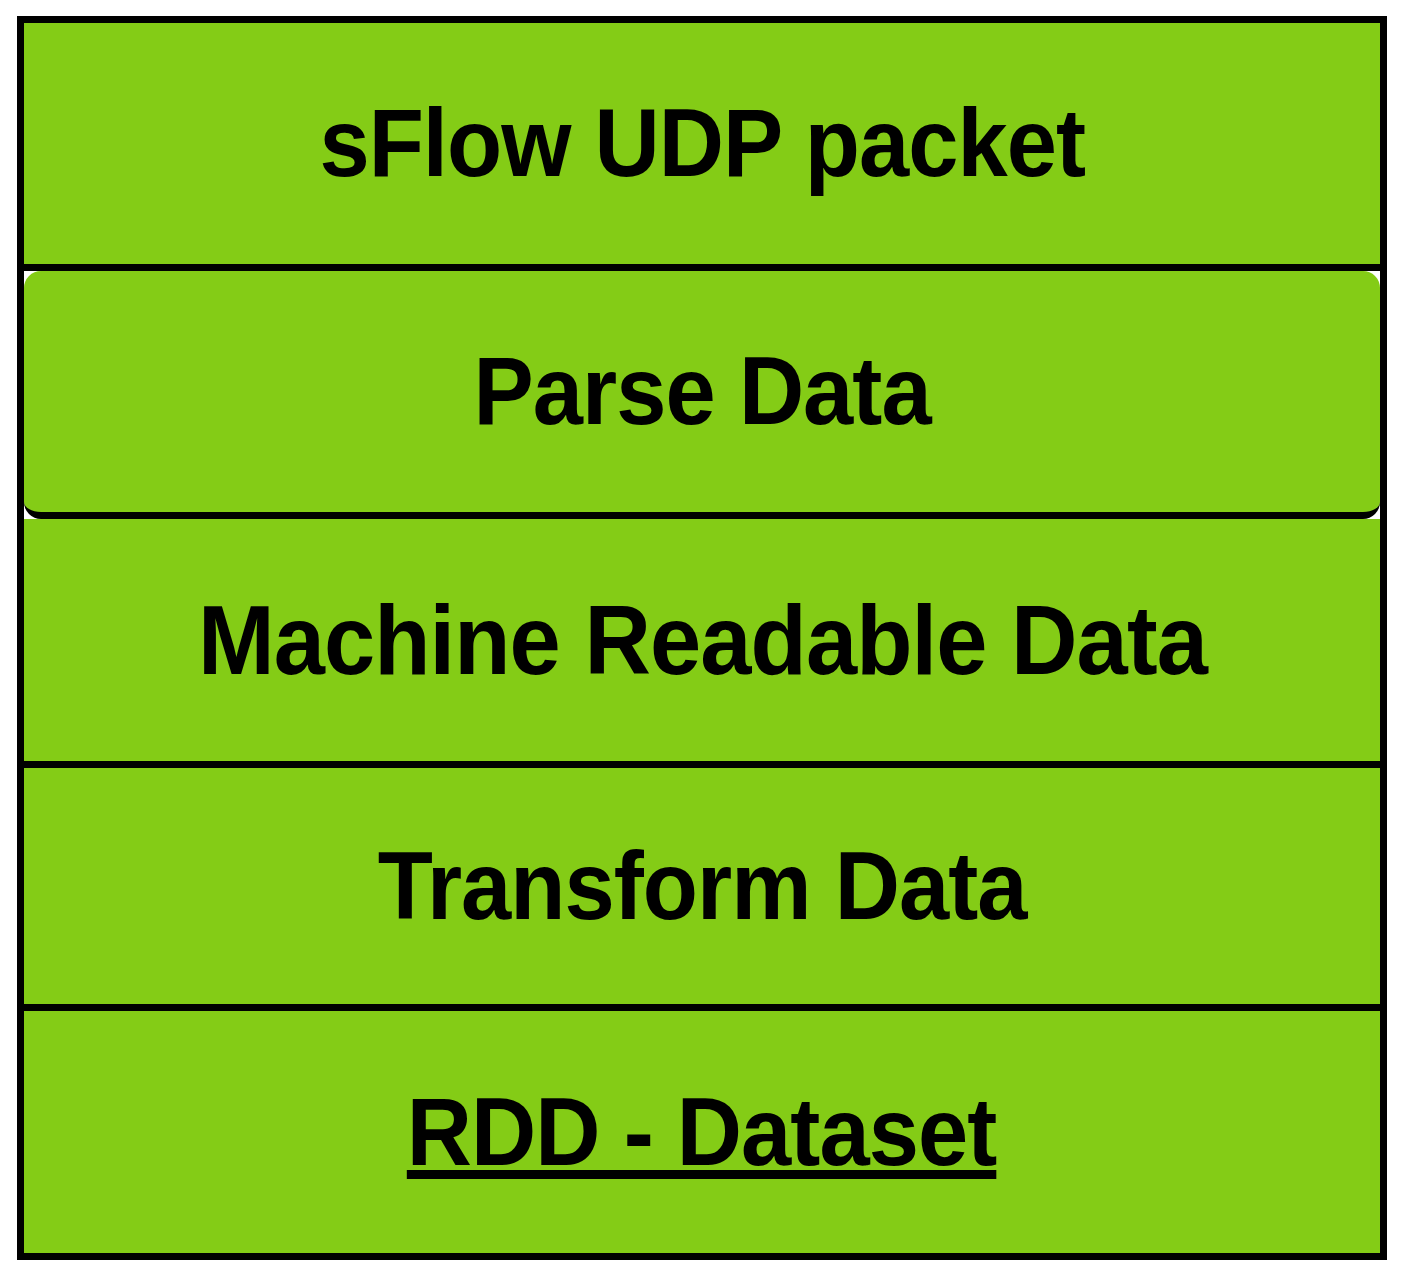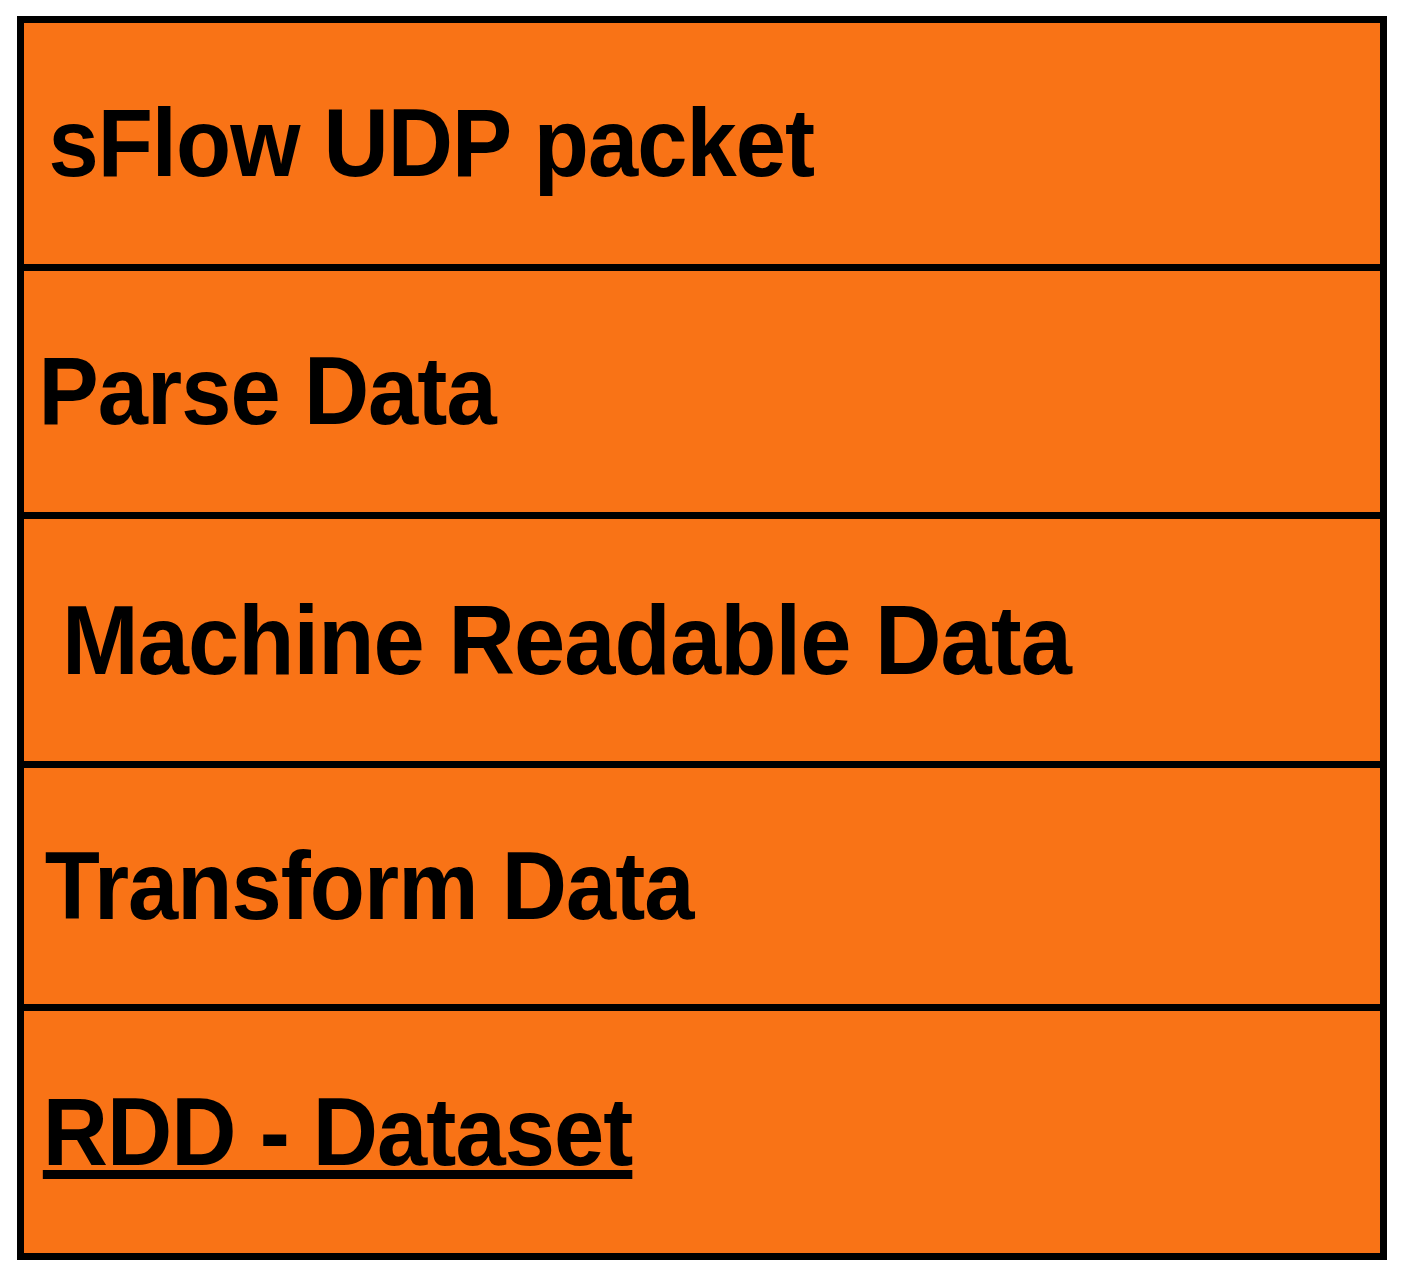--- a/index.html
+++ b/index.html
@@ -25,32 +25,33 @@
     background: #ffffff;
     display: flex;
     flex-direction: column;
   }
 
   .layer-row {
     box-sizing: border-box;
     width: 100%;
     display: flex;
     align-items: center;
-    background: #f97316;
+    justify-content: center;
+    background: #84cc16;
     border-bottom: 7px solid #000000;
     overflow: hidden;
   }
   .layer-row:last-child {
     border-bottom: none;
     text-decoration: underline;
   }
 
   
   .layer-row.r1 { height: 249px; }
-  .layer-row.r2 { height: 250px; }
+  .layer-row.r2 { height: 250px; border-radius: 17px; }
   .layer-row.r3 { height: 245px; }
   .layer-row.r4 { height: 250px; }
   .layer-row.r5 { height: 243px; }
 
   .layer-label {
     color: #000000;
     font-weight: bold;
     font-size: 96px;
     line-height: 1;
     letter-spacing: -1px;

